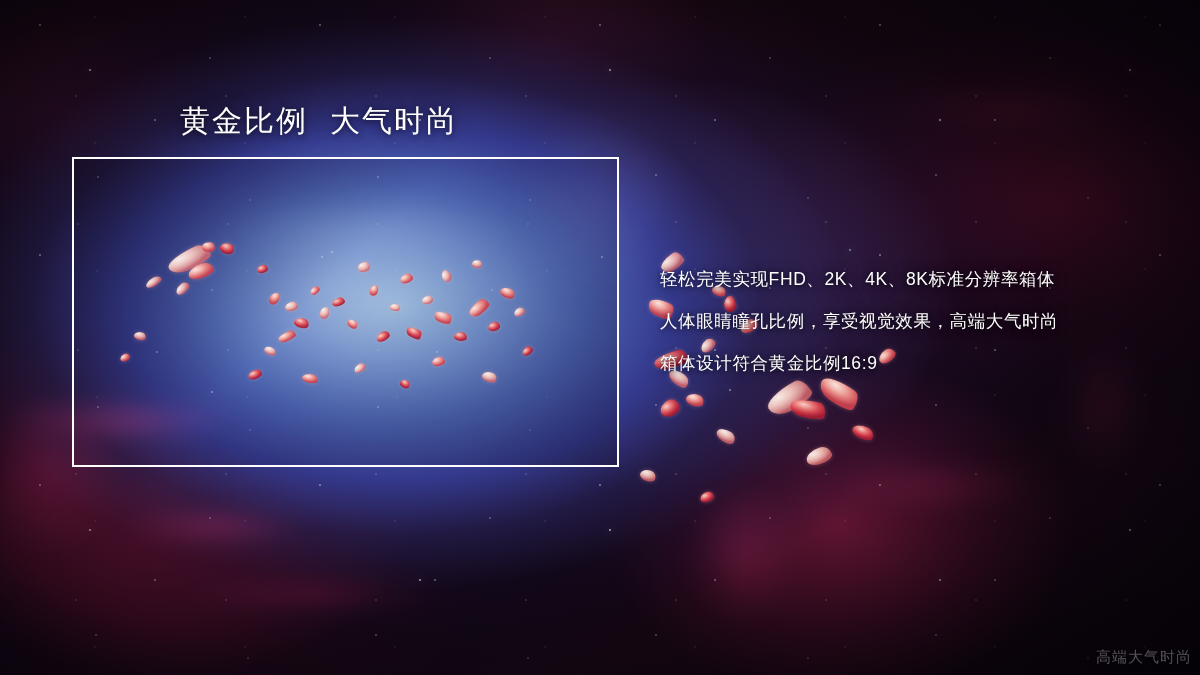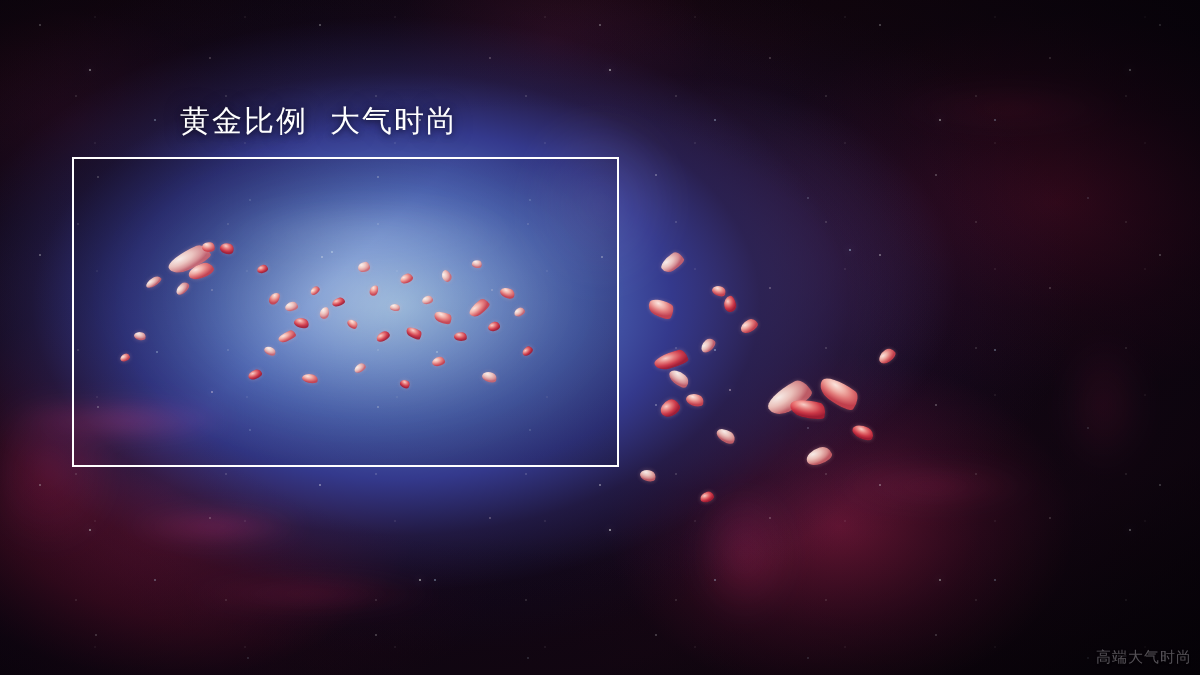--- a/index.html
+++ b/index.html
@@ -255,16 +255,21 @@
           <div class="petal pale" style="left: 408px; top: 213px; width: 15px; height: 10px; transform: rotate(20deg);"></div>
           <div class="petal deep" style="left: 448px; top: 188px; width: 11px; height: 8px; transform: rotate(-32deg);"></div>
           <div class="petal pale" style="left: 60px; top: 173px; width: 12px; height: 8px; transform: rotate(16deg);"></div>
           <div class="petal" style="left: 46px; top: 195px; width: 10px; height: 7px; transform: rotate(-20deg);"></div>
         </div>
     </div>
   </div>
 
   <div id="title"><span>黄金比例</span><span class="gap"></span><span>大气时尚</span></div>
 
+  <div id="body-text">
+    <div class="line">轻松完美实现FHD、2K、4K、8K标准分辨率箱体</div>
+    <div class="line">人体眼睛瞳孔比例，享受视觉效果，高端大气时尚</div>
+    <div class="line">箱体设计符合黄金比例16:9</div>
+  </div>
 
   <div id="watermark">高端大气时尚</div>
 
 </div>
 
 </body></html>

